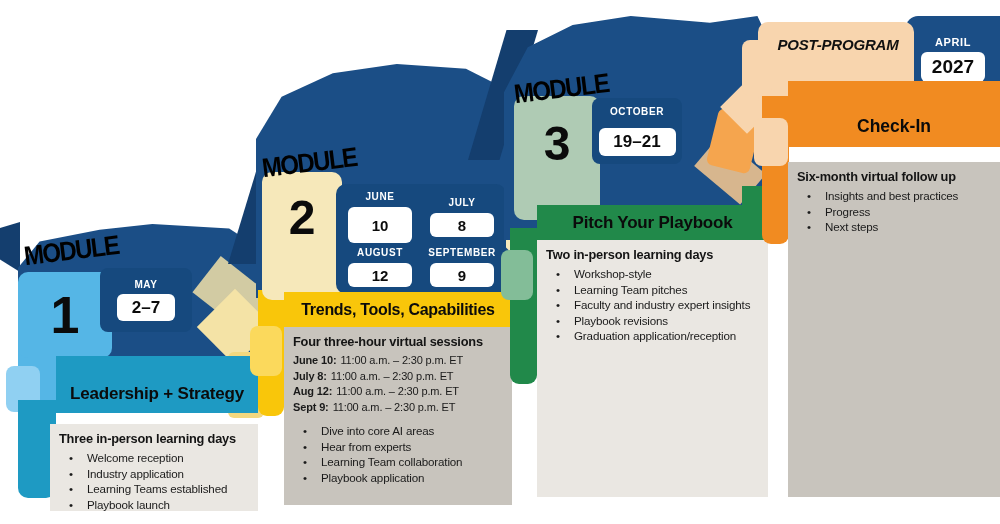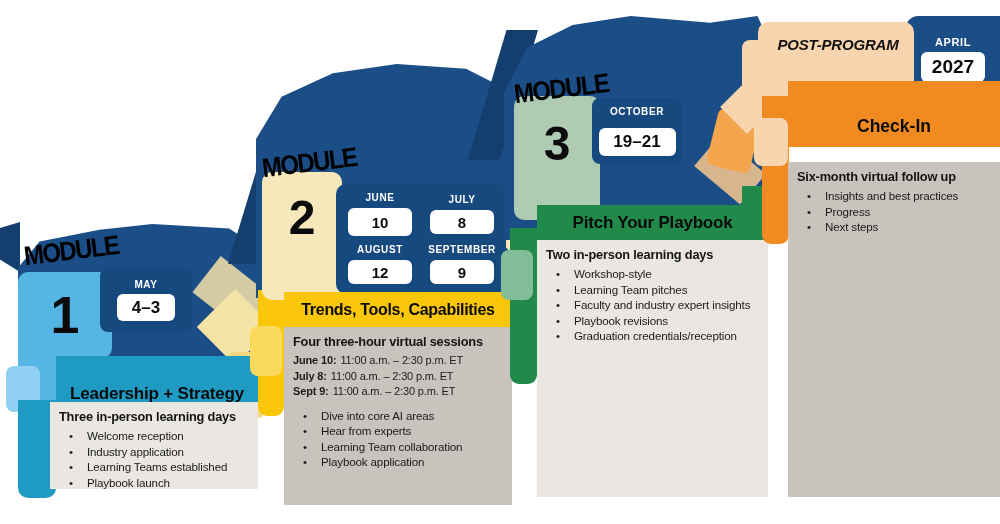--- a/index.html
+++ b/index.html
@@ -59,30 +59,30 @@
   <div class="abs" style="left:18px;top:400px;width:38px;height:98px;background:#1E9AC3;border-radius:0 0 10px 10px;"></div>
 
   <div class="abs tile" style="left:18px;top:272px;width:94px;height:86px;background:#55B6E6;">
     <div class="num" style="font-size:52px;line-height:86px;">1</div>
   </div>
   <div class="abs mod-label" style="left:26px;top:244px;">MODULE</div>
 
   <div class="abs datebox" style="left:100px;top:268px;width:92px;height:64px;">
     <div class="month">MAY</div>
     <div class="chip" style="width:58px;height:27px;font-size:17px;">
-      <span>4–3</span>
+      <span>2–7</span>
     </div>
   </div>
 
   <div class="abs bar" style="left:56px;top:356px;width:202px;height:57px;background:#1E9AC3;
               align-items:flex-end;padding-bottom:9px;box-sizing:border-box;font-size:17px;letter-spacing:-.2px;">
     <span>Leadership + Strategy</span>
   </div>
 
-  <div class="abs panel light" style="left:50px;top:402px;width:208px;height:87px;">
+  <div class="abs panel light" style="left:50px;top:424px;width:208px;height:87px;">
     <h4>Three in-person learning days</h4>
     <ul class="bullets">
       <li>Welcome reception</li>
       <li>Industry application</li>
       <li>Learning Teams established</li>
       <li>Playbook launch</li>
     </ul>
   </div>
 
   <div class="abs wedge" style="left:228px;top:148px;width:64px;height:116px;clip-path:polygon(55% 0,100% 0,45% 100%,0 100%);"></div>
@@ -96,21 +96,21 @@
   <div class="abs knob" style="left:250px;top:326px;width:32px;height:50px;background:#FBD95C;"></div>
 
   <div class="abs tile" style="left:262px;top:172px;width:80px;height:128px;background:#F6E8BA;">
     <div class="num" style="font-size:48px;line-height:48px;padding-top:22px;">2</div>
   </div>
   <div class="abs mod-label" style="left:264px;top:156px;">MODULE</div>
 
   <div class="abs dgrid" style="left:336px;top:184px;width:170px;height:110px;">
     <div class="dcell">
       <div class="month">JUNE</div>
-      <div class="chip" style="width:64px;height:28px;font-size:15px;">
+      <div class="chip" style="width:64px;height:36px;font-size:15px;">
         <span>10</span>
         </div>
     </div>
     <div class="dcell">
       <div class="month">JULY</div>
       <div class="chip" style="width:64px;height:24px;font-size:15px;">
         <span>8</span>
         </div>
     </div>
     <div class="dcell">
@@ -130,20 +130,22 @@
   <div class="abs bar" style="left:284px;top:292px;width:228px;height:35px;background:#F9C60A;font-size:16px;letter-spacing:-.3px;">
     <span>Trends, Tools, Capabilities</span>
   </div>
 
   <div class="abs panel dark" style="left:284px;top:327px;width:228px;height:178px;">
     <h4>Four three-hour virtual sessions</h4>
     <div class="session">
       <b>June 10:</b><span>11:00 a.m. – 2:30 p.m. ET</span></div>
     <div class="session">
       <b>July 8:</b><span>11:00 a.m. – 2:30 p.m. ET</span></div>
+    <div class="session">
+      <b>Aug 12:</b><span>11:00 a.m. – 2:30 p.m. ET</span></div>
     <div class="session">
       <b>Sept 9:</b><span>11:00 a.m. – 2:30 p.m. ET</span></div>
     <ul class="bullets" style="margin-top:8px;">
       <li>Dive into core AI areas</li>
       <li>Hear from experts</li>
       <li>Learning Team collaboration</li>
       <li>Playbook application</li>
     </ul>
   </div>
 
@@ -175,21 +177,21 @@
     <span>Pitch Your Playbook</span>
   </div>
 
   <div class="abs panel light" style="left:537px;top:240px;width:231px;height:257px;">
     <h4>Two in-person learning days</h4>
     <ul class="bullets">
       <li>Workshop-style</li>
       <li>Learning Team pitches</li>
       <li>Faculty and industry expert insights</li>
       <li>Playbook revisions</li>
-      <li>Graduation credentials/reception</li>
+      <li>Graduation application/reception</li>
     </ul>
   </div>
 
   <div class="abs navy" style="left:906px;top:16px;width:94px;height:90px;border-radius:12px 0 0 24px;"></div>
   <div class="abs" style="left:758px;top:22px;width:156px;height:84px;background:#F8D5AE;border-radius:10px;"></div>
   <div class="abs" style="left:742px;top:40px;width:30px;height:56px;background:#F8D5AE;border-radius:8px;"></div>
 
   <div class="abs round-b" style="left:762px;top:96px;width:27px;height:148px;background:#F18B21;"></div>
   <div class="abs knob" style="left:754px;top:118px;width:34px;height:48px;background:#F8D5AE;"></div>
 

